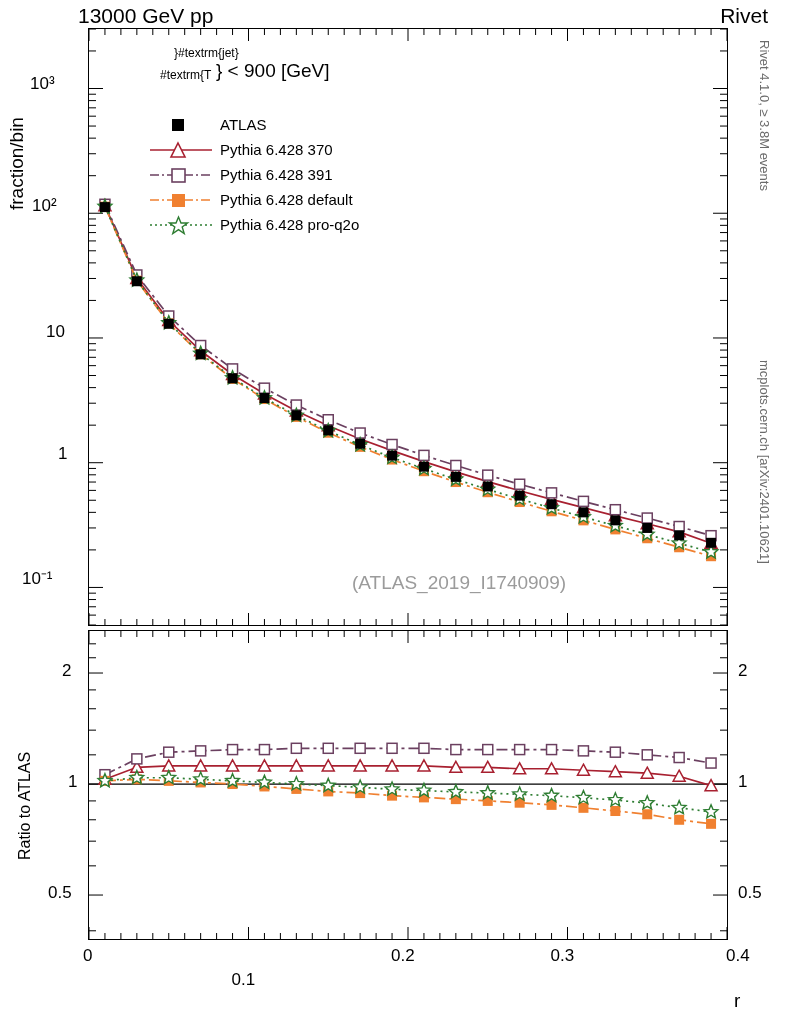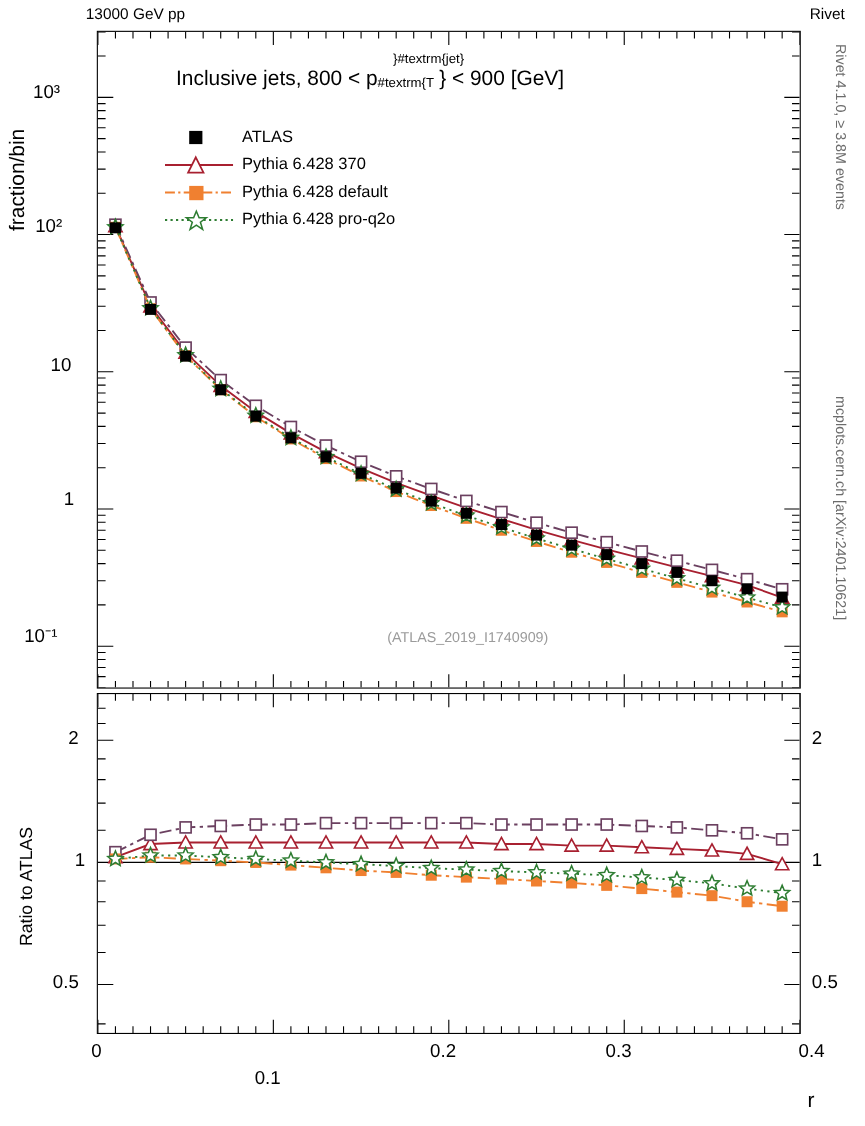--- a/index.html
+++ b/index.html
@@ -1,34 +1,34 @@
 <!DOCTYPE html>
 <html><head>
 <meta charset="utf-8">
 <style>
   html,body{margin:0;padding:0;background:#ffffff;}
   body{width:786px;height:1024px;font-family:"Liberation Sans",sans-serif;color:#000;overflow:hidden;}
   #root{position:relative;width:786px;height:1024px;}
   .abs{position:absolute;}
-  .hdr{font-size:14px;}
+  .hdr{font-size:21px;}
   #hdr-left{left:78px;top:4px;}
   #hdr-right{right:18px;top:4px;}
   .rlabel{position:absolute;transform-origin:0 0;white-space:nowrap;font-size:13px;color:#6b6b6b;}
   .ylab-main{position:absolute;left:6px;top:210px;transform:rotate(-90deg);transform-origin:0 0;font-size:19px;white-space:nowrap;}
   .ylab-ratio{position:absolute;left:16px;top:860px;transform:rotate(-90deg);transform-origin:0 0;font-size:16px;white-space:nowrap;}
   .panel{position:absolute;border:1px solid #000;box-sizing:border-box;}
   #main-panel{left:88px;top:28px;width:640px;height:598px;}
   #ratio-panel{left:88px;top:630px;width:640px;height:310px;}
   .ticklabel{position:absolute;font-size:17px;white-space:nowrap;}
   .title-main{position:absolute;font-size:19px;white-space:nowrap;}
   .legend{position:absolute;font-size:15px;text-align:center;}
   .legend-row{display:flex;align-items:center;height:25px;}
   .legend-key{width:62px;height:22px;position:relative;margin-right:8px;}
   .legend-text{white-space:nowrap;}
-  .wm{position:absolute;font-size:13px;color:#9b9b9b;}
+  .wm{position:absolute;font-size:19px;color:#9b9b9b;}
   .xlabel{position:absolute;font-size:19px;}
   svg{display:block;}
 </style>
 </head>
 <body>
 
 <div id="root">
 
   <div class="abs hdr" id="hdr-left">13000 GeV pp</div>
   <div class="abs hdr" id="hdr-right">Rivet</div>
@@ -318,40 +318,49 @@
       </svg>
   </div>
 
   <div class="ticklabel" style="left:30px;top:74px;">10³</div>
   <div class="ticklabel" style="left:32px;top:196px;">10²</div>
   <div class="ticklabel" style="left:46px;top:322px;">10</div>
   <div class="ticklabel" style="left:58px;top:444px;">1</div>
   <div class="ticklabel" style="left:22px;top:566px;text-align:right;">10⁻¹</div>
 
   <div class="title-main" style="left:160px;top:58px;">
-    <span>Inclusive jets, 800 &lt; p</span><span style="display:inline-block;position:relative;width:56px;height:1em;vertical-align:baseline;"><span style="position:absolute;left:0;top:10px;font-size:12px;">#textrm{T</span><span style="position:absolute;left:14px;top:-12px;font-size:12px;">}#textrm{jet}</span></span><span>} &lt; 900 [GeV]</span>
+    <span style="display:inline-block;position:relative;width:56px;height:1em;vertical-align:baseline;"><span style="position:absolute;left:0;top:10px;font-size:12px;">#textrm{T</span><span style="position:absolute;left:14px;top:-12px;font-size:12px;">}#textrm{jet}</span></span><span>} &lt; 900 [GeV]</span>
   </div>
 
   <div class="legend" style="left:150px;top:112px;">
     <div class="legend-row">
       <span class="legend-key">
         <svg width="62" height="22">
             <rect x="22" y="5" width="12" height="12" fill="#000"></rect>
           </svg>
       </span>
       <span class="legend-text">ATLAS</span>
     </div>
     <div class="legend-row">
       <span class="legend-key">
         <svg width="62" height="22">
           <line x1="0" y1="11" x2="62" y2="11" stroke="#a82030" stroke-width="1.6"></line>
           <polygon points="28,4 35,18 21,18" fill="#fff" stroke="#a82030" stroke-width="1.6"></polygon>
         </svg>
       </span>
       <span class="legend-text">Pythia 6.428 370</span>
+    </div>
+    <div class="legend-row">
+      <span class="legend-key">
+        <svg width="62" height="22">
+          <line x1="0" y1="11" x2="62" y2="11" stroke="#6b4060" stroke-width="1.6" stroke-dasharray="9,3,2,3"></line>
+          <rect x="22" y="5" width="13" height="13" fill="#fff" stroke="#6b4060" stroke-width="1.6"></rect>
+        </svg>
+      </span>
+      <span class="legend-text">Pythia 6.428 391</span>
     </div>
     <div class="legend-row">
       <span class="legend-key">
         <svg width="62" height="22">
           <line x1="0" y1="11" x2="62" y2="11" stroke="#f08030" stroke-width="1.6" stroke-dasharray="9,3,2,3"></line>
           <rect x="22" y="5" width="13" height="13" fill="#f08030"></rect>
         </svg>
       </span>
       <span class="legend-text">Pythia 6.428 default</span>
     </div>

